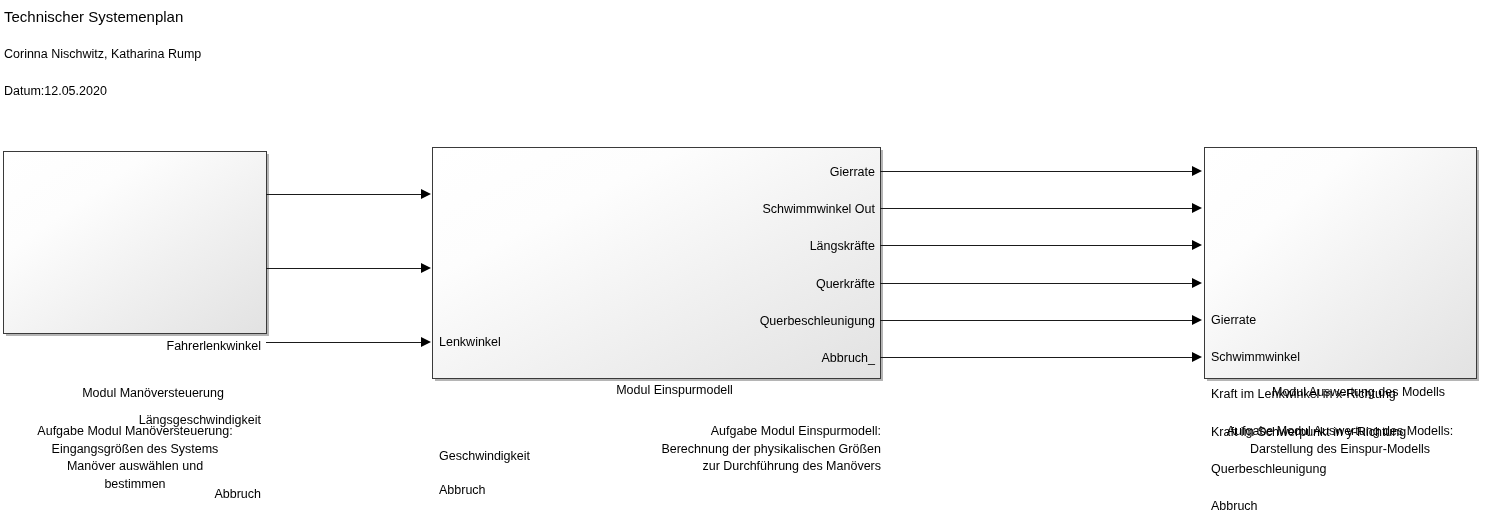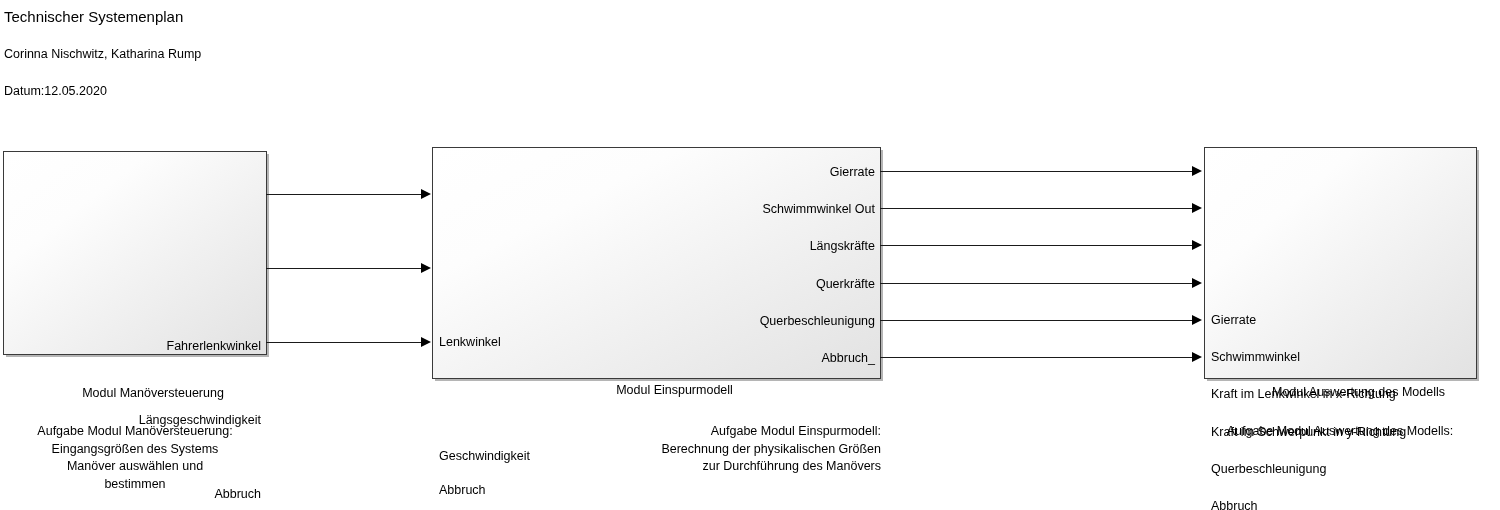--- a/index.html
+++ b/index.html
@@ -100,21 +100,21 @@
 </style>
 </head>
 <body>
 
 <div id="header">
   <div class="hdr-title">Technischer Systemenplan</div>
   <div class="hdr-authors">Corinna Nischwitz, Katharina Rump</div>
   <div class="hdr-date">Datum:12.05.2020</div>
 </div>
 
-<div class="block" style="left:3px; top:151px; width:264px; height:204px;">
+<div class="block" style="left:3px; top:151px; width:264px; height:183px;">
   <div class="block-inner">
     <div class="port-label port-out" style="top:187px;">Fahrerlenkwinkel</div>
     <div class="port-label port-out" style="top:261px;">Längsgeschwindigkeit</div>
     <div class="port-label port-out" style="top:335px;">Abbruch</div>
   </div>
 </div>
 <div class="block-caption" style="left:0px; top:386px; width:270px;">Modul Manöversteuerung</div>
 <div class="block-task" style="left:0px; top:423px; width:270px;">
   <div>Aufgabe Modul Manöversteuerung:</div>
   <div>Eingangsgrößen des Systems</div>
@@ -149,20 +149,21 @@
     <div class="port-label port-in" style="top:202px;">Schwimmwinkel</div>
     <div class="port-label port-in" style="top:239px;">Kraft im Lenkwinkel in x-Richtung</div>
     <div class="port-label port-in" style="top:277px;">Kraft im Schwerpunkt in y-Richtung</div>
     <div class="port-label port-in" style="top:314px;">Querbeschleunigung</div>
     <div class="port-label port-in" style="top:351px;">Abbruch</div>
   </div>
 </div>
 <div class="block-caption" style="left:1204px; top:385px; width:273px;">Modul Auswertung des Modells</div>
 <div class="block-task" style="left:1180px; top:423px; width:320px;">
   <div>Aufgabe Modul Auswertung des Modells:</div>
+  <div>Darstellung des Einspur-Modells</div>
 </div>
 
 <div class="wire" style="left:266px; top:194px; width:156px;"></div>
 <div class="arrow" style="left:421px; top:188.5px;"></div>
 
 <div class="wire" style="left:266px; top:268px; width:156px;"></div>
 <div class="arrow" style="left:421px; top:262.5px;"></div>
 
 <div class="wire" style="left:266px; top:342px; width:156px;"></div>
 <div class="arrow" style="left:421px; top:336.5px;"></div>

